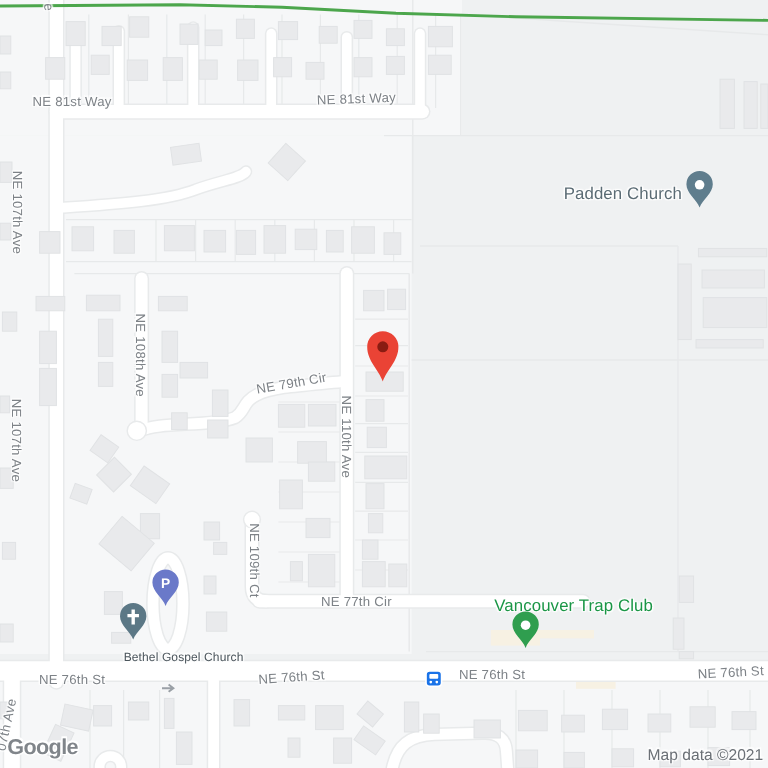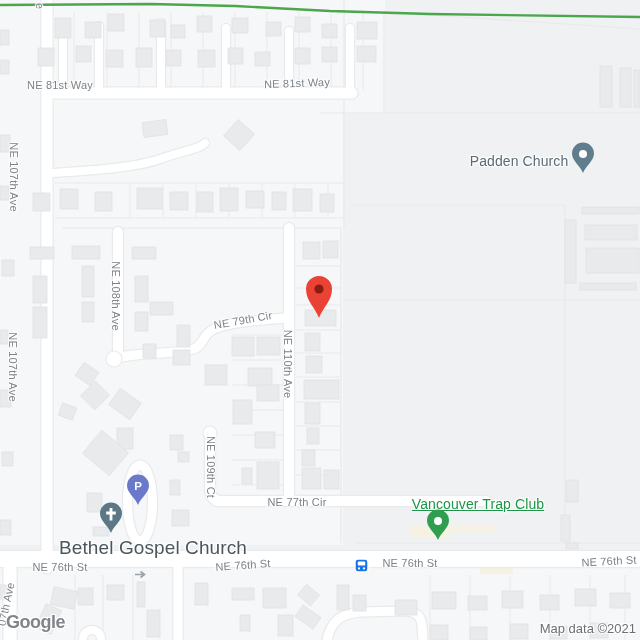--- a/index.html
+++ b/index.html
@@ -267,22 +267,22 @@
       <div class="lbl" style="left: 211px; top: 467px; transform: translate(-50%, -50%) rotate(90deg);">NE 109th Ct</div>
       <div class="lbl" style="left: 243px; top: 320px; transform: translate(-50%, -50%) rotate(-10deg);">NE 79th Cir</div>
       <div class="lbl" style="left: 280px; top: 502px; transform: translate(-50%, -50%) rotate(0deg); margin-left: 17px;">NE 77th Cir</div>
       <div class="lbl" style="left: 60px; top: 567px; transform: translate(-50%, -50%) rotate(0deg);">NE 76th St</div>
       <div class="lbl" style="left: 243px; top: 565px; transform: translate(-50%, -50%) rotate(-4deg);">NE 76th St</div>
       <div class="lbl" style="left: 410px; top: 563px; transform: translate(-50%, -50%) rotate(0deg);">NE 76th St</div>
       <div class="lbl" style="left: 609px; top: 561px; transform: translate(-50%, -50%) rotate(-3deg);">NE 76th St</div>
       <div class="lbl" style="left: 40px; top: 6px; transform: translate(-50%, -50%) rotate(85deg);">e</div>
       <div class="lbl" style="left: 6px; top: 604px; transform: translate(-50%, -50%) rotate(-78deg);">07th Ave</div>
       <div class="poi-lbl" style="color: rgb(90, 107, 116); left: 519px; top: 161px; transform: translate(-50%, -50%);">Padden Church</div>
-      <div class="poi-lbl" style="color: rgb(26, 150, 70); left: 478px; top: 504px; transform: translate(-50%, -50%); text-decoration: underline;">Vancouver Trap Club</div>
-      <div class="poi-lbl" style="color: rgb(75, 85, 92); left: 153px; top: 548px; transform: translate(-50%, -50%); font-size: 19px;">Bethel Gospel Church</div>
+      <div class="poi-lbl" style="color: rgb(26, 150, 70); left: 478px; top: 504px; transform: translate(-50%, -50%);">Vancouver Trap Club</div>
+      <div class="poi-lbl" style="color: rgb(75, 85, 92); left: 153px; top: 548px; transform: translate(-50%, -50%); font-size: 10px;">Bethel Gospel Church</div>
     </div>
   <div id="pins">
       <div class="pin" style="left: 571px; top: 142px;"><svg width="24" height="33" viewBox="-12 -31 24 33">
     <path d="M0 0 C-2.5 -7 -11 -12 -11 -19.5 A11 11 0 1 1 11 -19.5 C11 -12 2.5 -7 0 0 Z" fill="#5f7d8d"></path>
           <circle cx="0" cy="-19" r="4" fill="#fff"></circle>
         </svg></div>
       <div class="pin" style="left: 426px; top: 509px;"><svg width="24" height="33" viewBox="-12 -31 24 33">
     <path d="M0 0 C-2.5 -7 -11 -12 -11 -19.5 A11 11 0 1 1 11 -19.5 C11 -12 2.5 -7 0 0 Z" fill="#2f9e4f"></path>
           <circle cx="0" cy="-19" r="4" fill="#fff"></circle>
         </svg></div>

